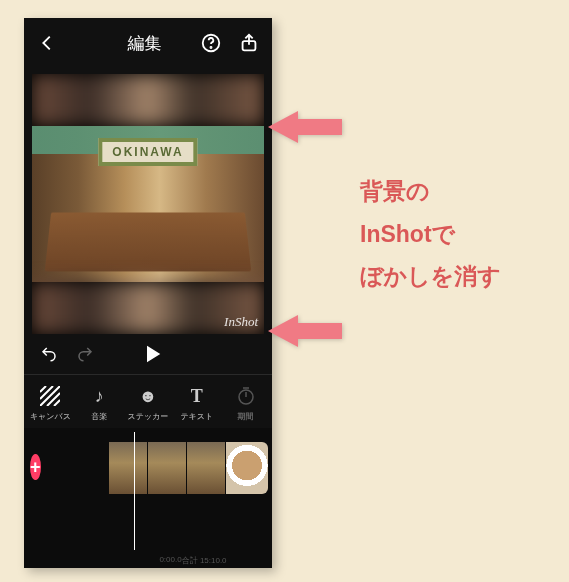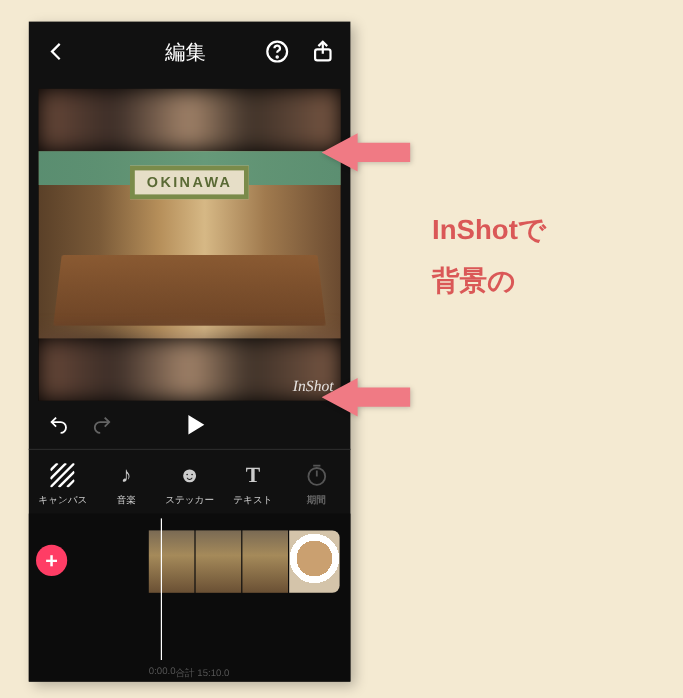--- a/index.html
+++ b/index.html
@@ -8,21 +8,21 @@
     height: 582px;
     background: #f4ead2;
     font-family: -apple-system, "Hiragino Sans", sans-serif;
     position: relative;
     overflow: hidden;
   }
   .phone {
     position: absolute;
     left: 24px;
     top: 18px;
-    width: 268px;
+    width: 248px;
     height: 550px;
     background: #111;
     box-shadow: 4px 4px 10px rgba(0,0,0,0.25);
     color: #fff;
     display: flex;
     flex-direction: column;
   }
   
   .topbar {
     height: 50px;
@@ -162,21 +162,21 @@
   .playhead {
     position: absolute;
     left: 110px; top: 4px; bottom: 18px;
     width: 1px;
     background: #fff;
   }
   .tlabels {
     position: absolute;
     left: 0; right: 0; bottom: 2px;
     display: flex;
-    justify-content: flex-start;
+    justify-content: center;
     padding: 0 10px 0 100px;
     font-size: 8px;
     color: #555;
     margin-top: 36px;
   }
 
   
   .arrow {
     position: absolute;
     width: 74px; height: 38px;
@@ -311,15 +311,16 @@
       <polygon points="0,19 30,3 30,11 74,11 74,27 30,27 30,35" fill="#f07a84"></polygon>
     </svg>
 </div>
 <div class="arrow" style="left:268px;top:312px">
   <svg viewBox="0 0 74 38">
       <polygon points="0,19 30,3 30,11 74,11 74,27 30,27 30,35" fill="#f07a84"></polygon>
     </svg>
 </div>
 
 <div class="caption">
+  <div>背景の</div>
   <div>InShotで</div>
-  <div>背景の</div>
+  <div>ぼかしを消す</div>
 </div>
 
 </body></html>

